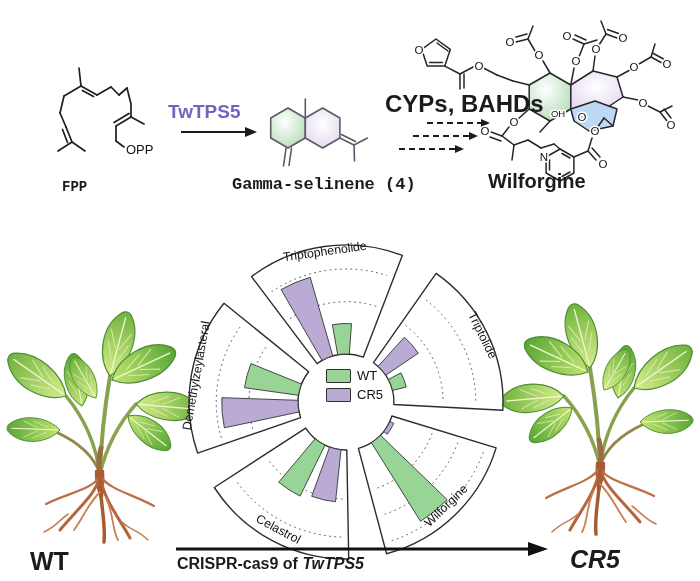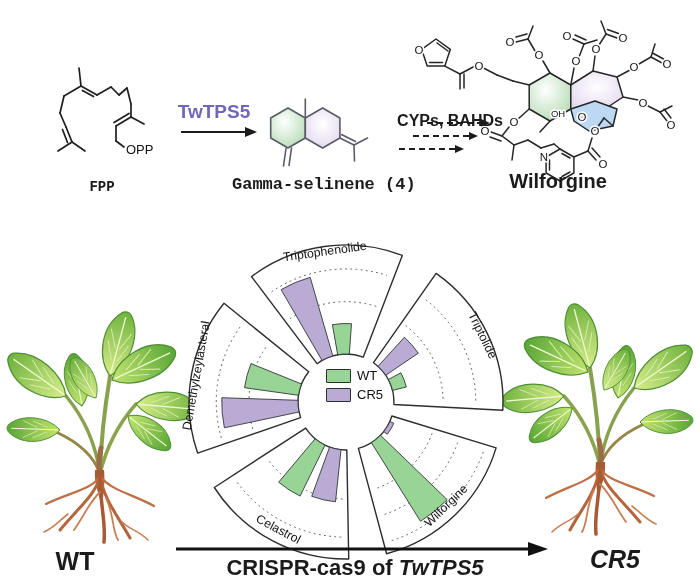--- a/index.html
+++ b/index.html
@@ -1,19 +1,19 @@
 <!DOCTYPE html>
 <html><head>
 <meta charset="utf-8">
 <style>
   html,body{margin:0;padding:0;background:#fff;}
   .stage{position:relative;width:700px;height:581px;background:#ffffff;overflow:hidden;
          font-family:"Liberation Sans",sans-serif;color:#1b1b1b;}
   svg{position:absolute;left:0;top:0;font-family:"Liberation Sans",sans-serif;}
-  .lbl{position:absolute;text-align:center;line-height:1.05;white-space:nowrap;}
+  .lbl{position:absolute;text-align:left;line-height:1.05;white-space:nowrap;}
   .b{font-weight:bold;}
   .i{font-style:italic;}
   .atom{paint-order:stroke;stroke:#ffffff;stroke-width:3.2px;fill:#141414;font-weight:400;}
   .legend{position:absolute;left:326px;top:368px;display:flex;flex-direction:column;gap:4px;}
   .legrow{display:flex;align-items:center;gap:6px;}
   .sw{width:23px;height:12px;border:1.3px solid #2f2f2f;border-radius:1px;background:#ccc;}
   .legtxt{font-size:13px;color:#111;}
 </style>
 </head>
 <body>
@@ -258,29 +258,29 @@
     <polygon points="528,542 548,549 528,556" fill="#111"></polygon>
   </g>
 </svg>
 
 <div class="lbl b" style="left:62px;top:180px;width:80px;font-size:14px;position:absolute;font-family:Liberation Mono, monospace;">FPP</div>
 
 <div class="lbl b" style="left:168px;top:102px;width:92px;font-size:19px;color:#7166bd;position:absolute;">TwTPS5</div>
 
 <div class="lbl b" style="left:232px;top:176px;width:180px;font-size:17px;position:absolute;font-family:Liberation Mono, monospace;">Gamma-selinene (4)</div>
 
-<div class="lbl b" style="left:385px;top:113px;width:130px;font-size:16px;position:absolute;">CYPs, BAHDs</div>
+<div class="lbl b" style="left:385px;top:91px;width:130px;font-size:24px;position:absolute;">CYPs, BAHDs</div>
 
 <div class="lbl b" style="left:488px;top:171px;width:140px;font-size:20px;position:absolute;">Wilforgine</div>
 
 <div class="lbl b" style="left:30px;top:548px;width:90px;font-size:25px;position:absolute;">WT</div>
 
 <div class="lbl b i" style="left:570px;top:546px;width:90px;font-size:25px;position:absolute;">CR5</div>
 
-<div class="lbl b" style="left:190px;top:556px;width:330px;font-size:22px;position:absolute;">
+<div class="lbl b" style="left:177px;top:556px;width:330px;font-size:16px;position:absolute;">
   <span>CRISPR-cas9 of </span><span class="i">TwTPS5</span>
 </div>
 
 <div class="legend">
   <div class="legrow">
     <div class="sw" style="background: rgb(152, 212, 149);"></div>
     <div class="legtxt">WT</div>
   </div>
   <div class="legrow">
     <div class="sw" style="background: rgb(185, 171, 212);"></div>

